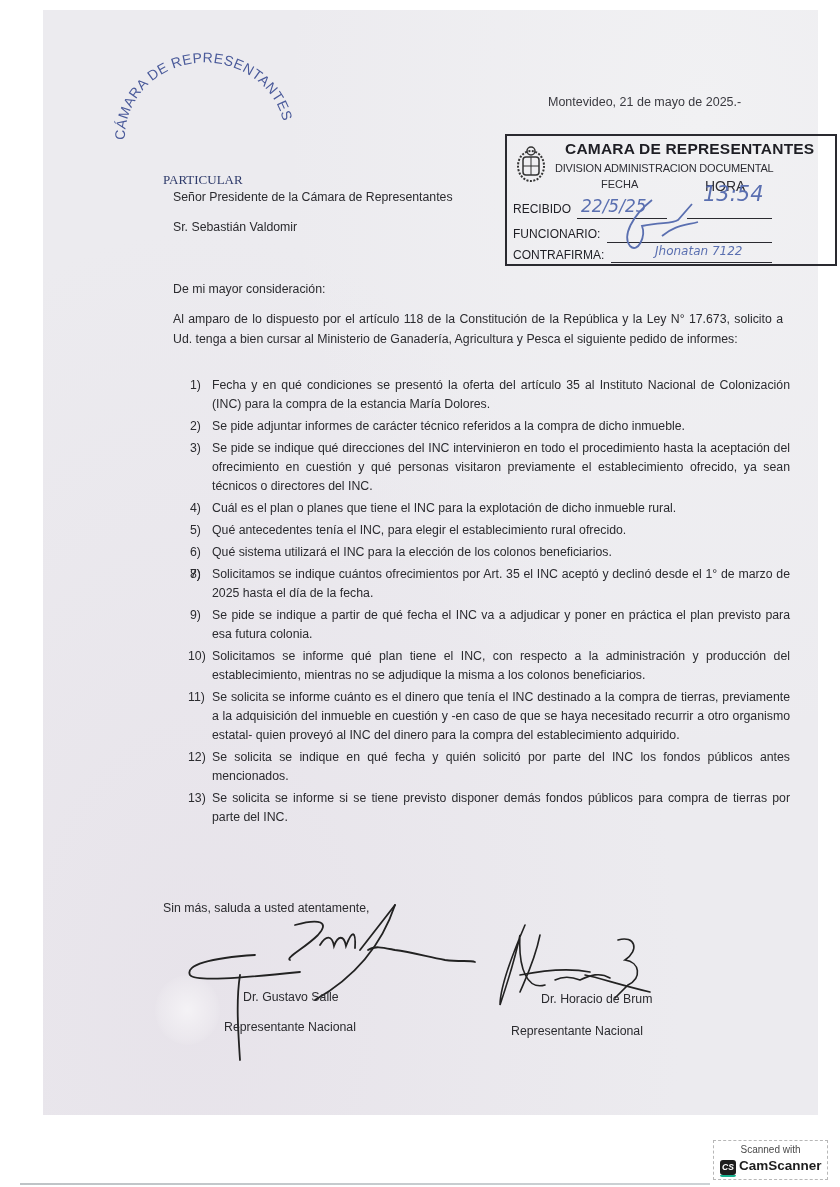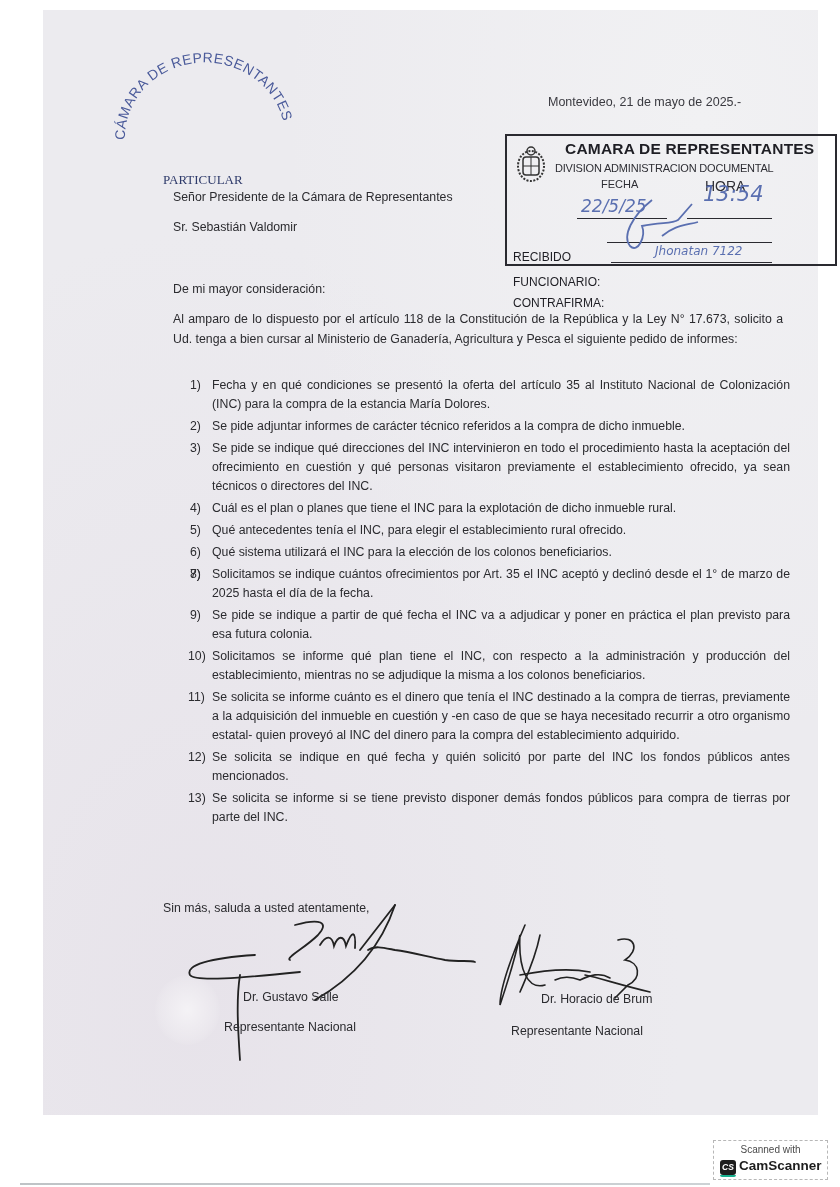--- a/index.html
+++ b/index.html
@@ -25,21 +25,21 @@
   
   .stamp {
     position:absolute; left:505px; top:134px; width:332px; height:132px;
     border:2px solid #2a2a30; box-sizing:border-box;
   }
   .stamp .emblem { position:absolute; left:6px; top:6px; width:36px; height:44px; }
   .stamp .title { position:absolute; left:58px; top:4px; font-size:15.5px; font-weight:bold; color:#1e1e24; letter-spacing:0.2px; }
   .stamp .sub { position:absolute; left:48px; top:26px; font-size:11px; color:#2e2e34; letter-spacing:-0.2px; }
   .stamp .fecha { position:absolute; left:94px; top:42px; font-size:11px; color:#2e2e34; }
   .stamp .hora { position:absolute; left:198px; top:42px; font-size:14px; color:#2e2e34; }
-  .stamp .lbl { position:absolute; left:6px; font-size:12px; color:#1e1e24;margin-top:48px; }
+  .stamp .lbl { position:absolute; left:6px; font-size:12px; color:#1e1e24; }
   .stamp .line { position:absolute; border-bottom:1.5px solid #2a2a30; height:0; }
   .stamp .hw { position:absolute; font-family:"DejaVu Sans", sans-serif; color:#5a6fb0; font-style:italic; }
 
   .particular { left:163px; top:170px; font-family:"Liberation Serif", serif; font-size:13px; color:#2e3a6a; }
   .recipient { left:173px; top:187px; }
   .recipient-name { left:173px; top:217px; }
   .salutation { left:173px; top:279px; }
   .intro { left:173px; top:309px; width:610px; text-align:justify; }
 
   .items { position:absolute; left:190px; top:376px; width:600px; margin:0; padding:0; list-style:none; }

